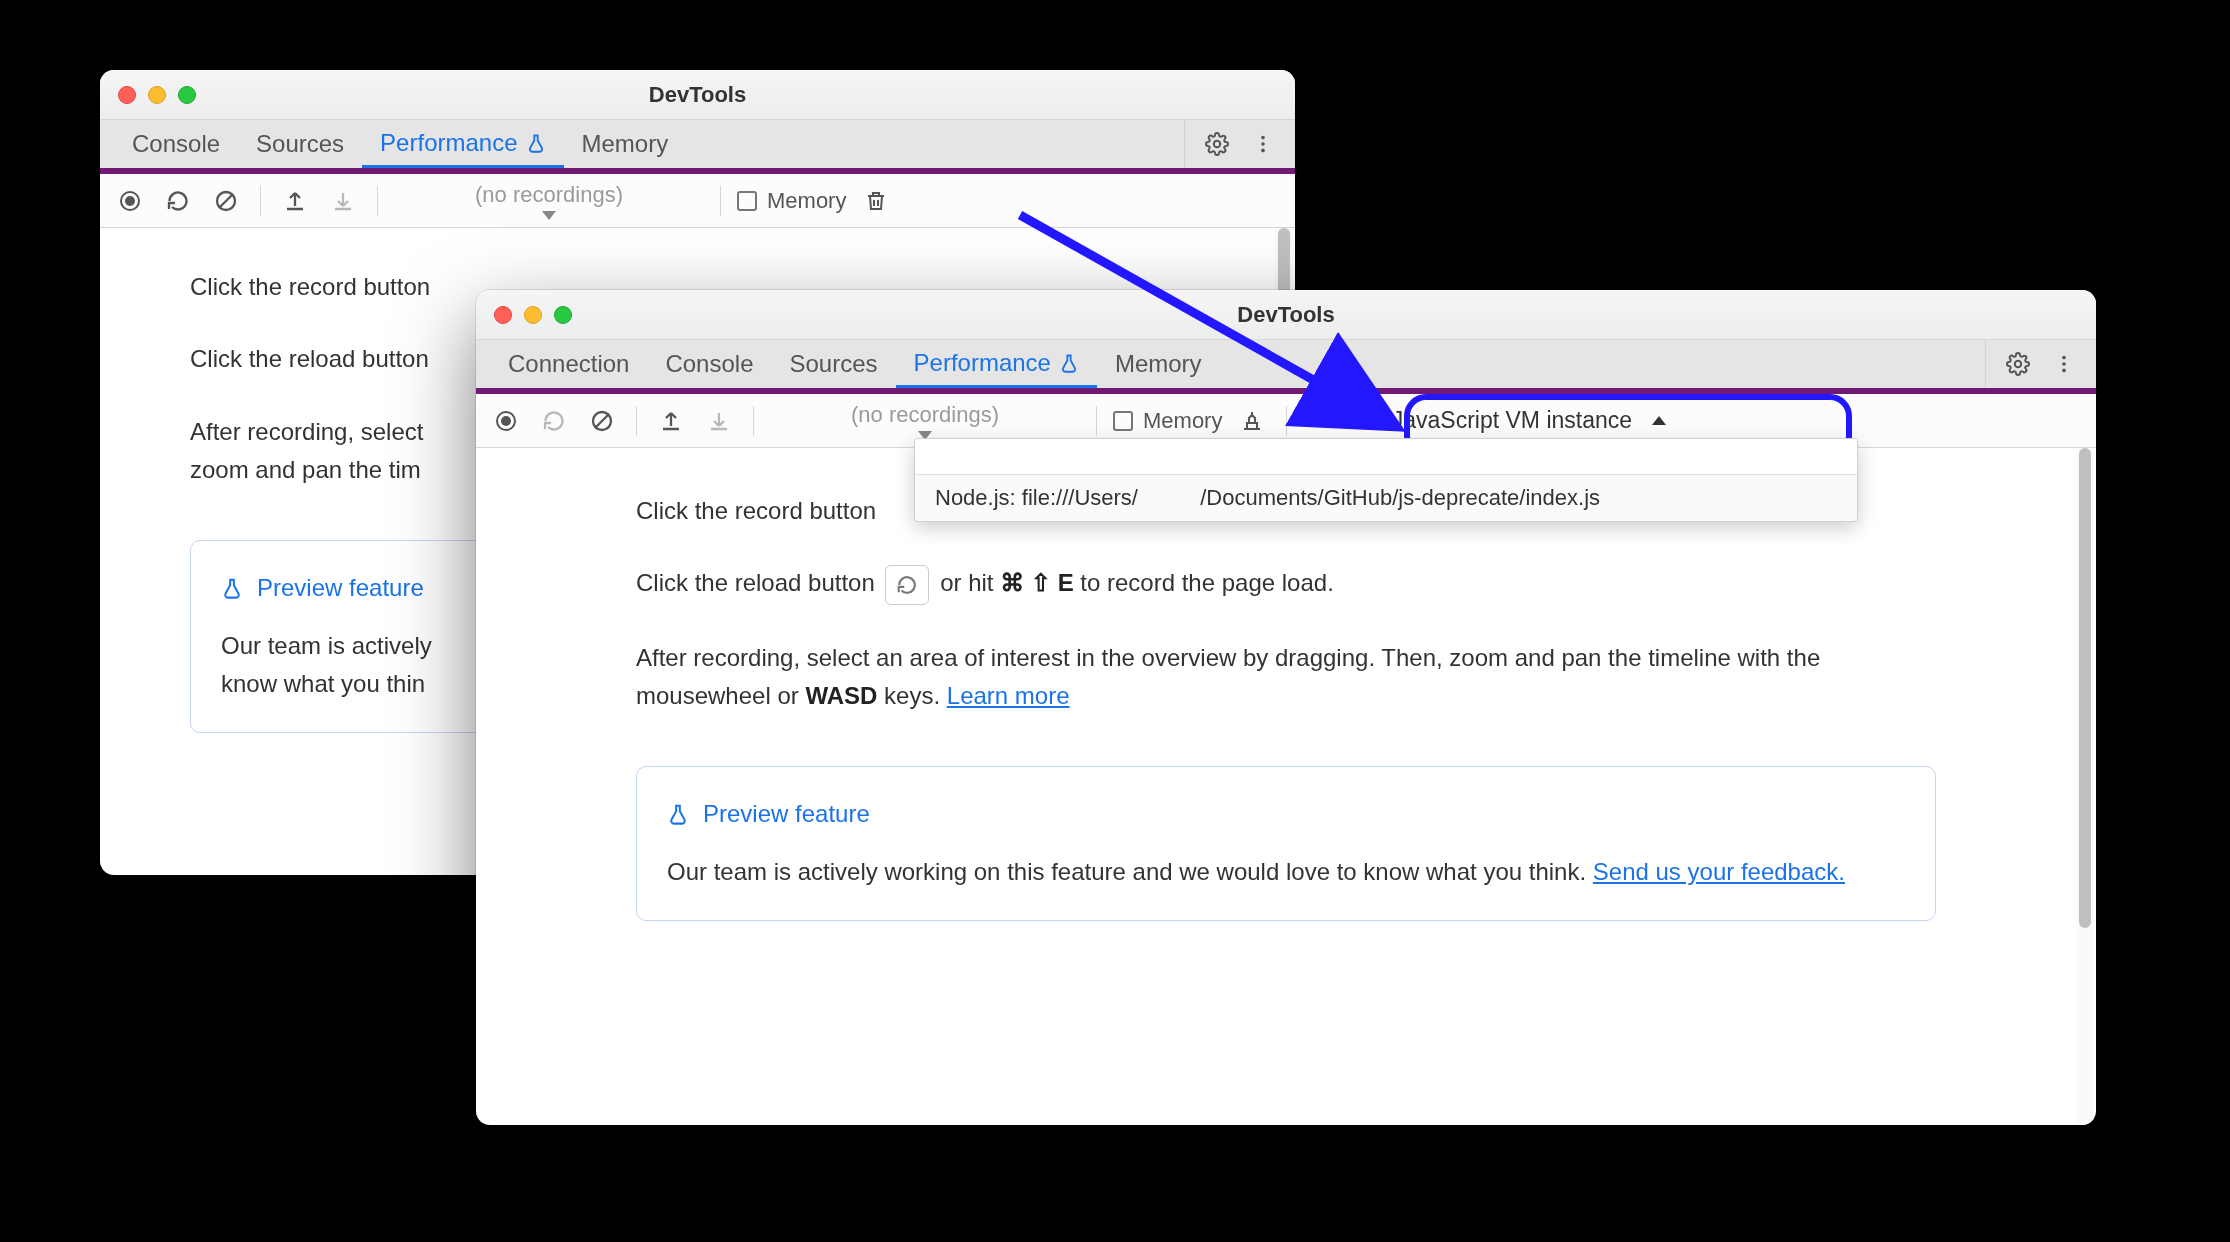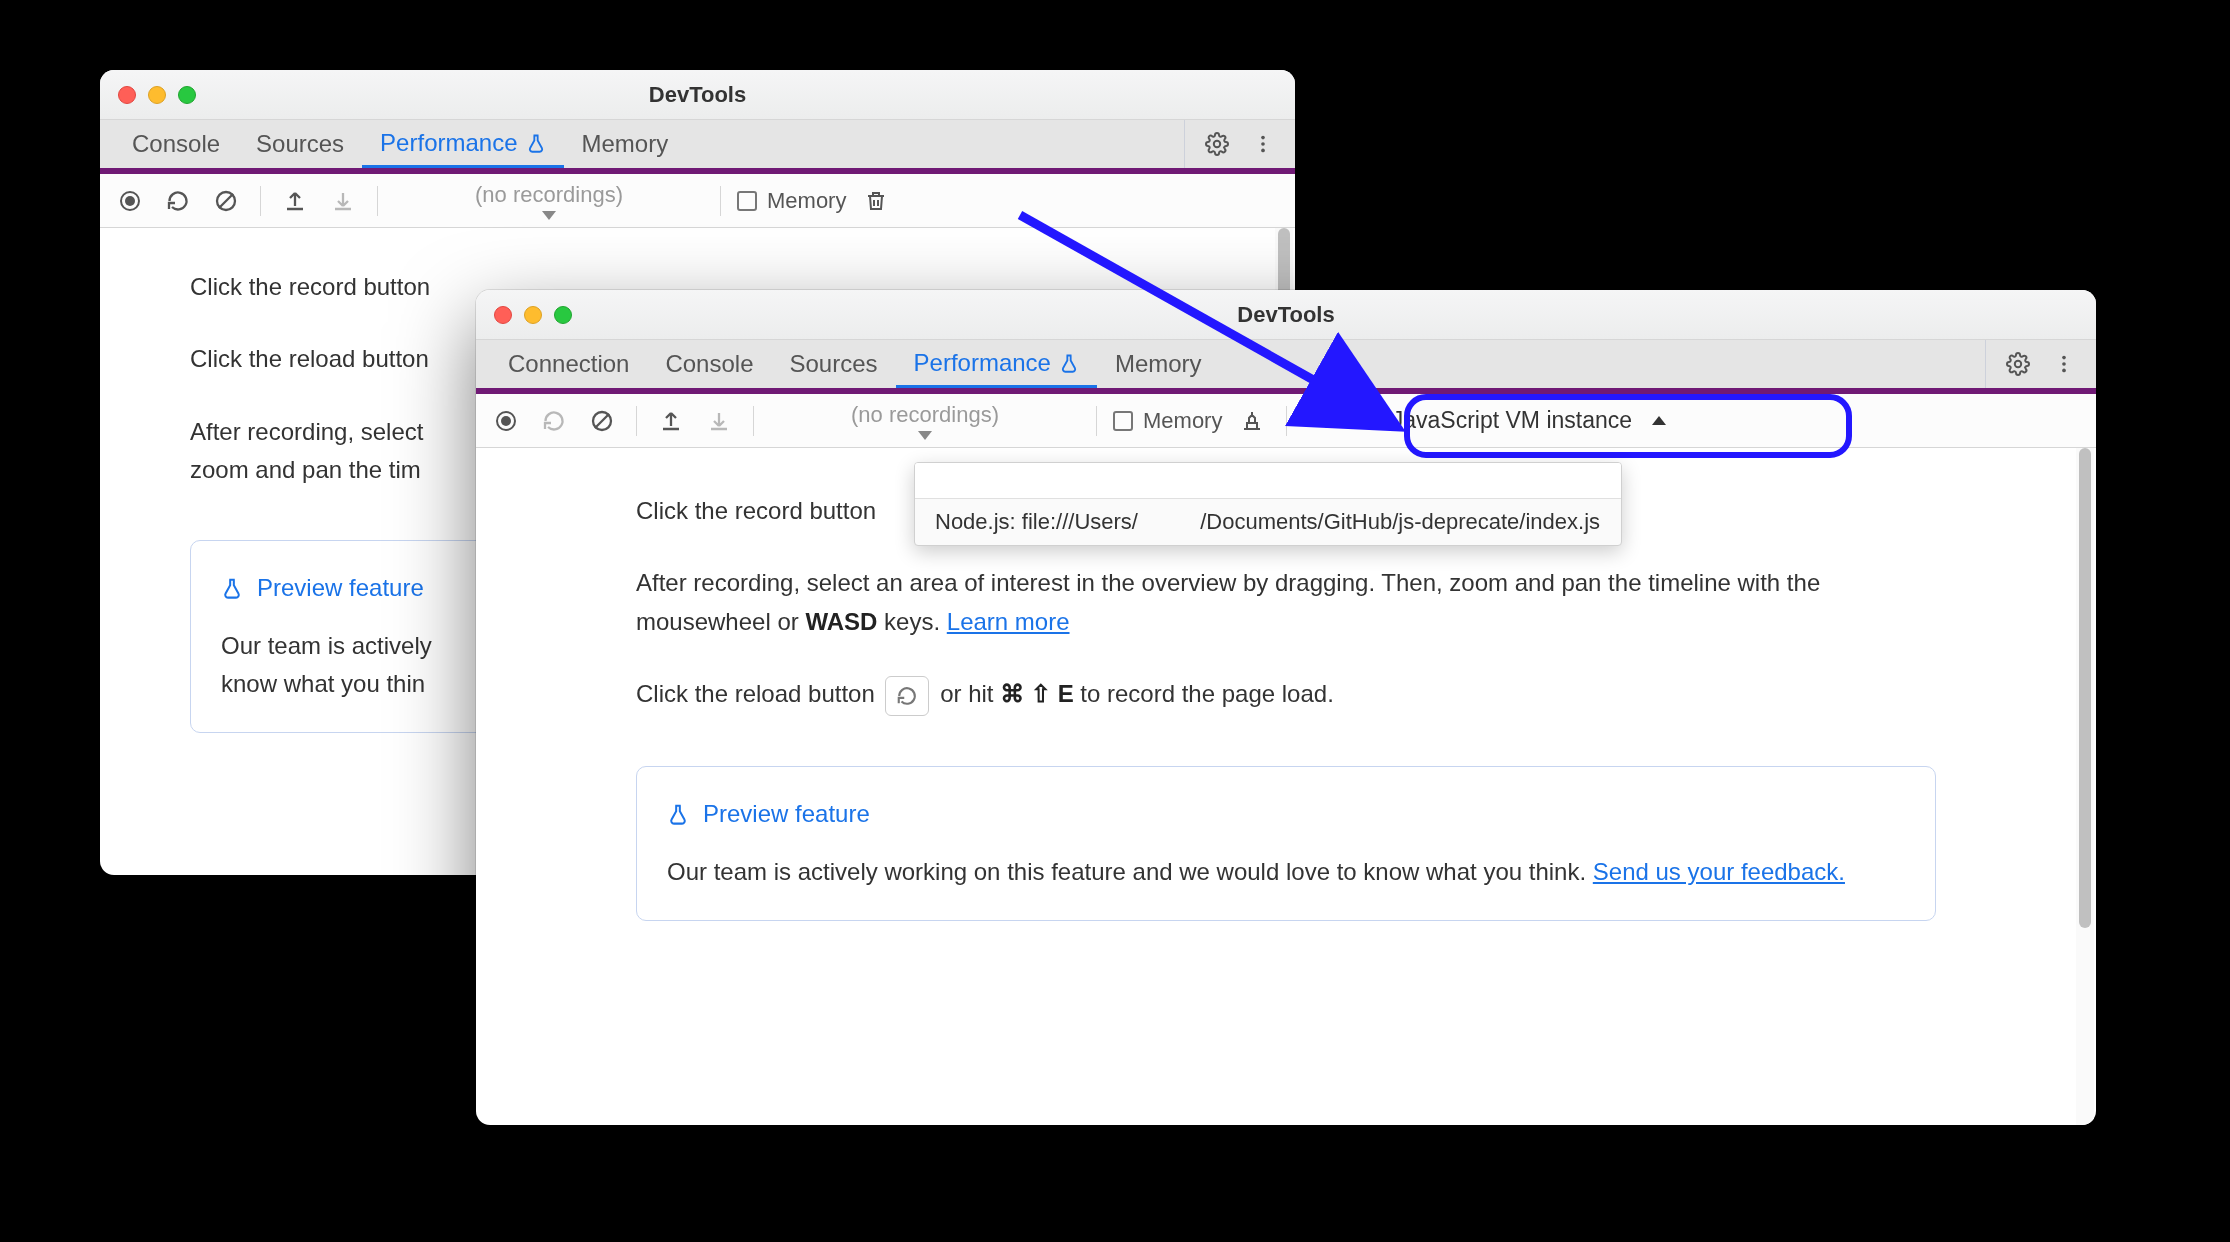--- a/index.html
+++ b/index.html
@@ -381,47 +381,47 @@
           <path d="M4 20h16M7 20v-6h10v6M9 14V9l3-3 3 3v5M12 6V3"></path>
         </svg>
     </div>
     <div class="tool-sep"></div>
     <div class="vm-dd">
       <span>Select JavaScript VM instance</span>
       <span class="chev-up"></span>
     </div>
   </div>
 
-  <div class="dropdown-menu" style="left:438px; top:172px; width:708px;">
+  <div class="dropdown-menu" style="left:438px; top:148px; width:944px;">
     <div class="dd-filter"></div>
     <div class="dd-item">
       <span>Node.js: file:///Users/</span>
       <span style="display:inline-block; width:50px;"></span>
       <span>/Documents/GitHub/js-deprecate/index.js</span>
     </div>
   </div>
 
   <div class="content" style="padding:44px 160px 0 160px;">
     <p style="white-space:nowrap; overflow:hidden;">
       <span>Click the record button </span>
-    </p>
-    <p>
-      <span>After recording, select an area of interest in the overview by dragging. Then, zoom and pan the timeline with the mousewheel or </span><span class="bold">WASD</span><span> keys. </span><span class="link">Learn more</span>
     </p>
     <p>
       <span>Click the reload button </span>
       <span class="inline-btn">
         <svg width="22" height="22" viewBox="0 0 24 24" fill="none" stroke="#777" stroke-width="2.3">
             <path d="M3.5 12a8.5 8.5 0 1 1 2.5 6"></path>
             <path d="M3 20v-6h6"></path>
           </svg>
       </span>
       <span> or hit </span>
       <span class="bold">⌘ ⇧ E</span>
       <span> to record the page load.</span>
+    </p>
+    <p>
+      <span>After recording, select an area of interest in the overview by dragging. Then, zoom and pan the timeline with the mousewheel or </span><span class="bold">WASD</span><span> keys. </span><span class="link">Learn more</span>
     </p>
 
     <div class="preview-box">
       <div class="preview-head">
         <span>
           <svg width="22" height="24" viewBox="0 0 24 24" fill="none" stroke="#1a73e8" stroke-width="2.2">
               <path d="M9 3h6M10 3v6l-5 9a3 3 0 0 0 2.6 4.5h8.8A3 3 0 0 0 19 18l-5-9V3"></path>
             </svg>
         </span>
         <span>Preview feature</span>

